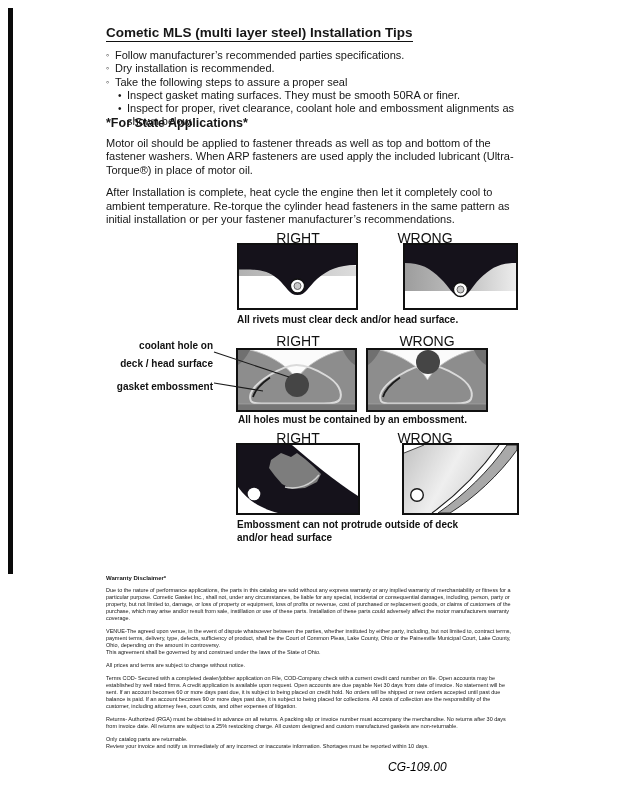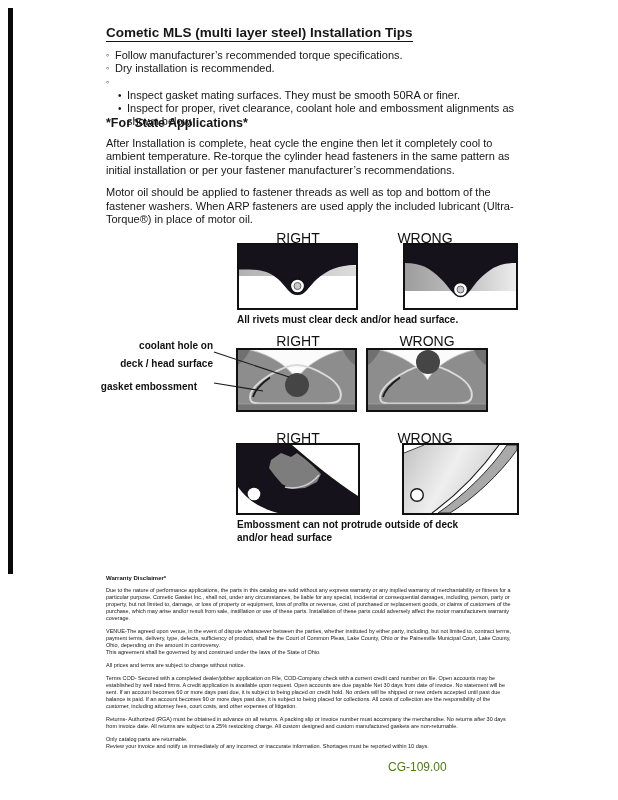--- a/index.html
+++ b/index.html
@@ -31,55 +31,56 @@
   .cap{position:absolute;font-size:10px;font-weight:bold;color:#111;line-height:13px;white-space:pre-line;}
   .side-label{position:absolute;font-size:10px;font-weight:bold;color:#111;
               text-align:right;line-height:18px;white-space:pre-line;}
   .overlay{position:absolute;left:0;top:0;z-index:5;pointer-events:none;}
 
   
   .warranty{position:absolute;left:106px;top:575px;width:406px;}
   .warr-h{font-size:6px;font-weight:bold;margin-bottom:6px;}
   .warranty p{margin:0 0 6px 0;font-size:5.5px;line-height:7px;white-space:pre-line;}
 
-  .docnum{position:absolute;left:388px;top:760px;font-size:12px;color:#4d7c0f;}
+  .docnum{position:absolute;left:388px;top:760px;font-size:12px;color:#000000;font-style:italic;}
 </style>
 </head>
 <body>
 
 <div class="page">
   <div class="edge-bar"></div>
 
   <div class="intro">
     <div class="doc-title">Cometic MLS (multi layer steel) Installation Tips</div>
     <div class="bullet">
       <span class="mk">◦</span>
-      <span>Follow manufacturer’s recommended torque specifications.</span>
+      <span>Follow manufacturer’s recommended parties specifications.</span>
     </div>
     <div class="bullet">
       <span class="mk">◦</span>
       <span>Dry installation is recommended.</span>
     </div>
     <div class="bullet">
       <span class="mk">◦</span>
+      <span>Take the following steps to assure a proper seal</span>
     </div>
     <div class="subbullet">
       <span class="mk">•</span>
       <span>Inspect gasket mating surfaces.  They must be smooth 50RA or finer.</span>
     </div>
     <div class="subbullet">
       <span class="mk">•</span>
       <span>Inspect for proper, rivet clearance, coolant hole and embossment alignments as shown below.</span>
     </div>
   </div>
 
   <div class="diesel">
     <div class="diesel-h">*For State Applications*</div>
+    <p>Motor oil should be applied to fastener threads as well as top and bottom of the fastener washers. When ARP fasteners are used apply the included lubricant (Ultra-Torque®) in place of motor oil.</p>
     <p>After Installation is complete, heat cycle the engine then let it completely cool to ambient temperature. Re-torque the cylinder head fasteners in the same pattern as initial installation or per your fastener manufacturer’s recommendations.</p>
-    <p>Motor oil should be applied to fastener threads as well as top and bottom of the fastener washers. When ARP fasteners are used apply the included lubricant (Ultra-Torque®) in place of motor oil.</p>
   </div>
 
   <div class="diagrams">
 
     <div class="dg hdr" style="left:253px;top:0;">RIGHT</div>
     <div class="dg hdr" style="left:380px;top:0;">WRONG</div>
 
     <div class="panel" style="left:237px;top:13px;width:121px;height:67px;">
       <svg viewBox="0 0 117 63" preserveAspectRatio="none">
         <defs>
@@ -108,21 +109,21 @@
         <rect x="0" y="18" width="111" height="28" fill="url(#gd2)"></rect>
         <path d="M0,0 H111 V18 C94,18 86,23 75,33.5 C66,42 64,51.5 55.5,51.5 C47.5,51.5 45,42 35.5,33.5 C25,23 16,18 0,18 Z" fill="#15121b"></path>
         <circle cx="55.5" cy="44.5" r="7" fill="#ffffff" stroke="#111" stroke-width="1.3"></circle>
         <circle cx="55.5" cy="44.5" r="3.5" fill="#c9c9c9" stroke="#666" stroke-width="1"></circle>
       </svg>
     </div>
     <div class="cap" style="left:237px;top:83px;">All rivets must clear deck and/or head surface.</div>
 
     <div class="side-label" style="left:108px;top:107px;width:105px;">coolant hole on
 deck / head surface</div>
-    <div class="side-label" style="left:92px;top:148px;width:105px;">gasket embossment</div>
+    <div class="side-label" style="left:108px;top:148px;width:105px;">gasket embossment</div>
 
     <div class="dg hdr" style="left:253px;top:103px;">RIGHT</div>
     <div class="dg hdr" style="left:382px;top:103px;">WRONG</div>
 
     <div class="panel" style="left:236px;top:118px;width:121px;height:64px;">
       <svg viewBox="0 0 117 60" preserveAspectRatio="none">
         <rect width="117" height="60" fill="#8d8d8d"></rect>
         <path d="M0,0 H12 C8,8 3,13 0,15 Z" fill="#707070"></path>
         <path d="M105,0 H117 V15 C112,12 108,7 105,0 Z" fill="#707070"></path>
         <path d="M12,0 C34,5 52,18 58.5,30 C65,18 83,5 105,0 Z" fill="#fbfbfb"></path>
@@ -143,20 +144,21 @@
         <path d="M12,0 C34,5 53,18 59.5,30 C66,18 84,5 106,0 Z" fill="#fbfbfb"></path>
         <path d="M12,0 C34,5 53,18 59.5,30" stroke="#bfbfbf" stroke-width="0.9" fill="none"></path>
         <path d="M59.5,30 C66,18 84,5 106,0" stroke="#bfbfbf" stroke-width="0.9" fill="none"></path>
         <path d="M13,51 C9,43 19,33 31,25.5 C44,17.5 54,15 59.5,15 C65.5,15 76,17.5 89,25.5 C101,32.5 106,42 103,49 C101,53 95,53.5 87,53.5 L27,53.5 C19,53.5 15,54 13,51 Z" stroke="#dadada" stroke-width="2" fill="none"></path>
         <path d="M15,47 C17,40 24,33 32,27.5" stroke="#191919" stroke-width="1.8" fill="none"></path>
         <circle cx="60" cy="12" r="12" fill="#454545"></circle>
         <rect x="0" y="54" width="118" height="6" fill="#757575"></rect>
         <line x1="0" y1="54" x2="118" y2="54" stroke="#a9a9a9" stroke-width="0.6"></line>
       </svg>
     </div>
+    <div class="cap" style="left:238px;top:183px;">All holes must be contained by an embossment.</div>
 
     <div class="dg hdr" style="left:253px;top:200px;">RIGHT</div>
     <div class="dg hdr" style="left:380px;top:200px;">WRONG</div>
 
     <div class="panel" style="left:236px;top:213px;width:124px;height:72px;">
       <svg viewBox="0 0 120 68" preserveAspectRatio="none">
         <rect width="120" height="68" fill="#15121b"></rect>
         <path d="M54,0 C74,17 98,37 120,51 L120,0 Z" fill="#ffffff"></path>
         <path d="M0,42 C10,56 24,64 40,68 L0,68 Z" fill="#ffffff"></path>
         <path d="M33,15 L43,8 L53,12 L59,8 L67,14 L75,21 L83,29 L79,37 L67,43 L54,44 L44,39 L37,31 L31,23 Z" fill="#7d7d7d"></path>

